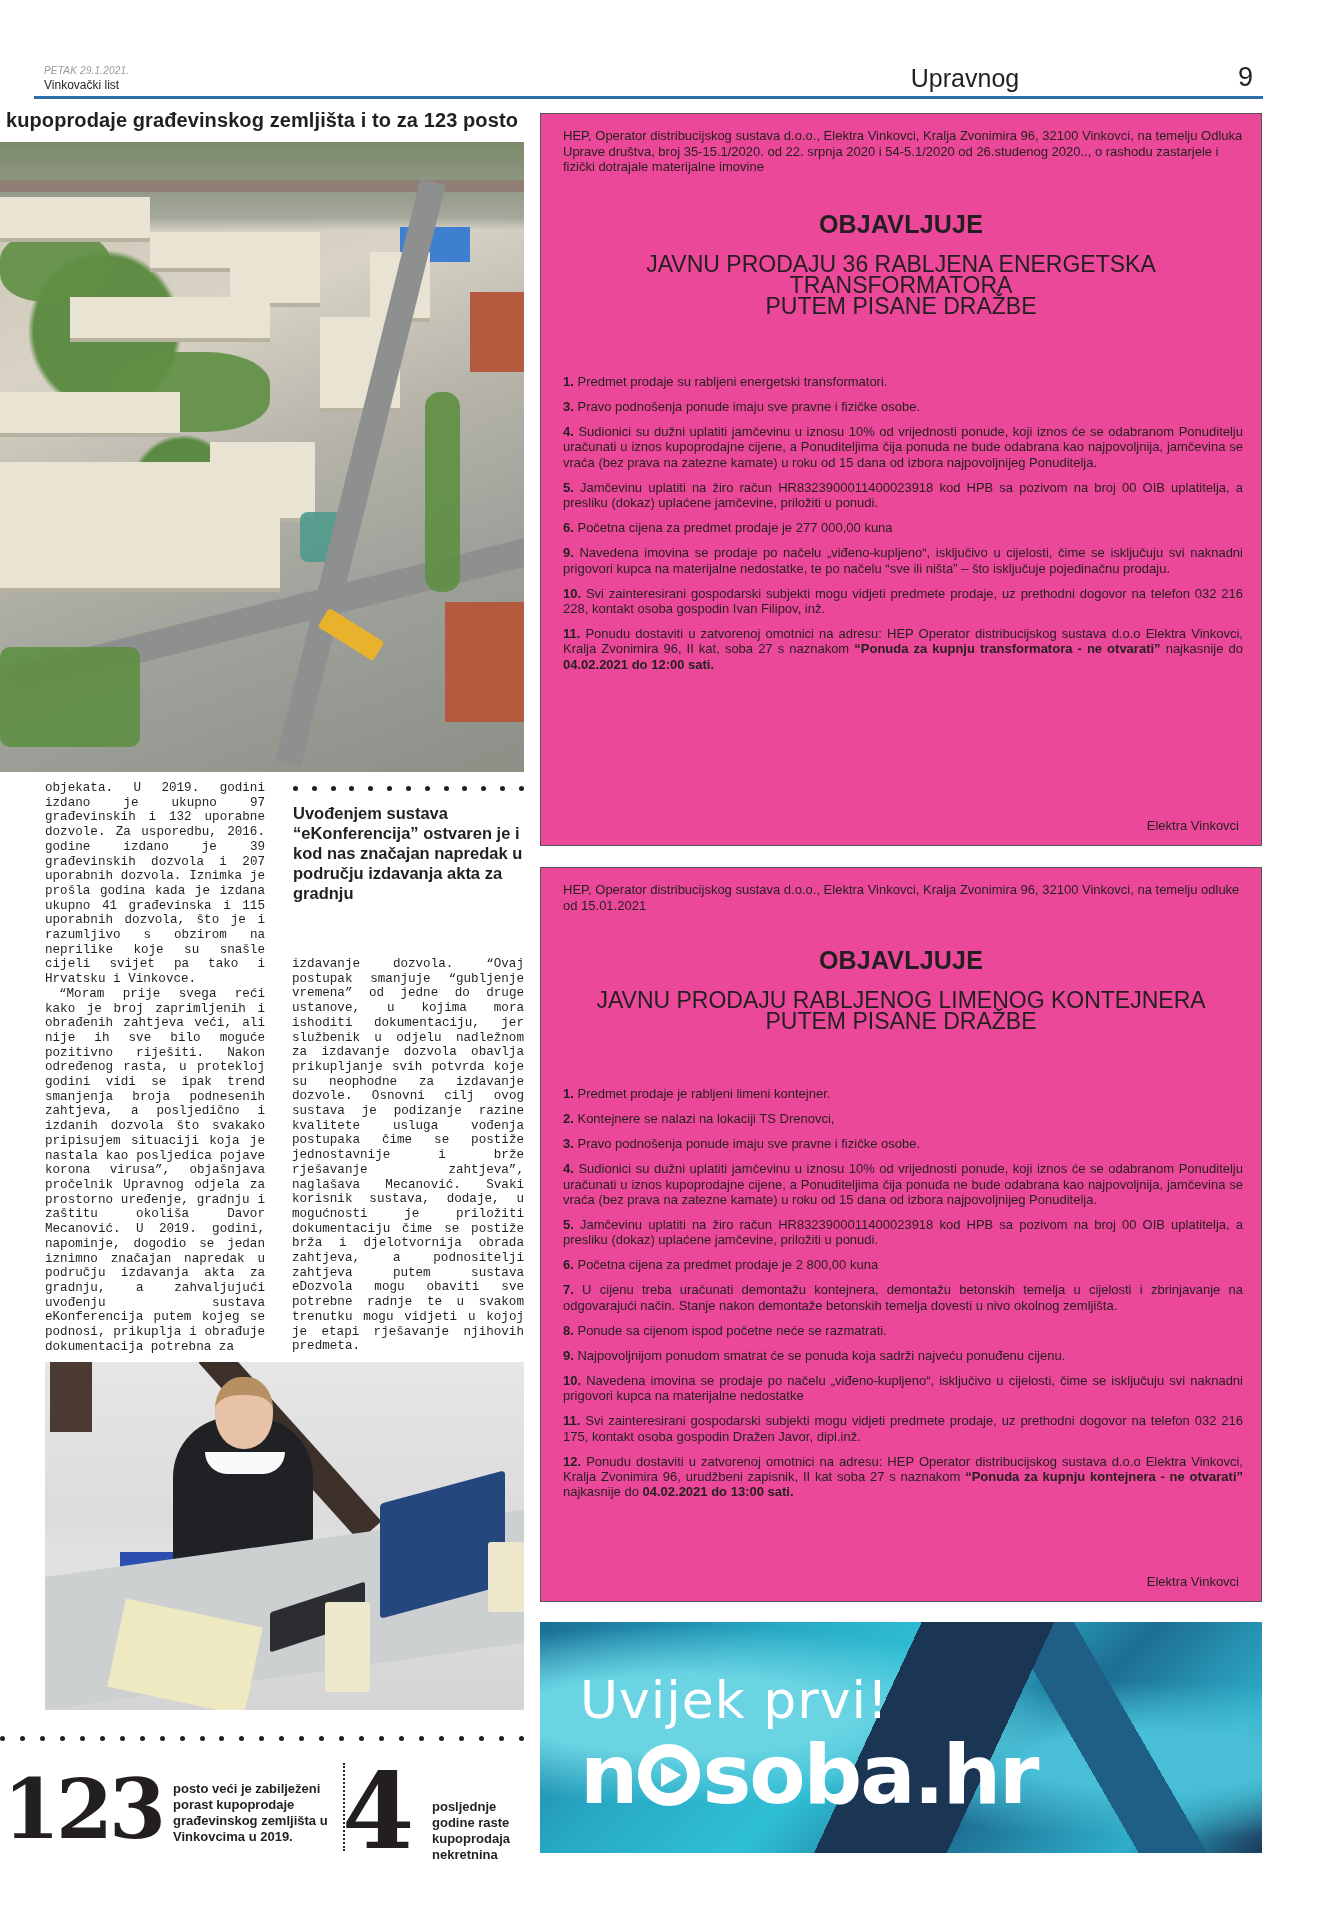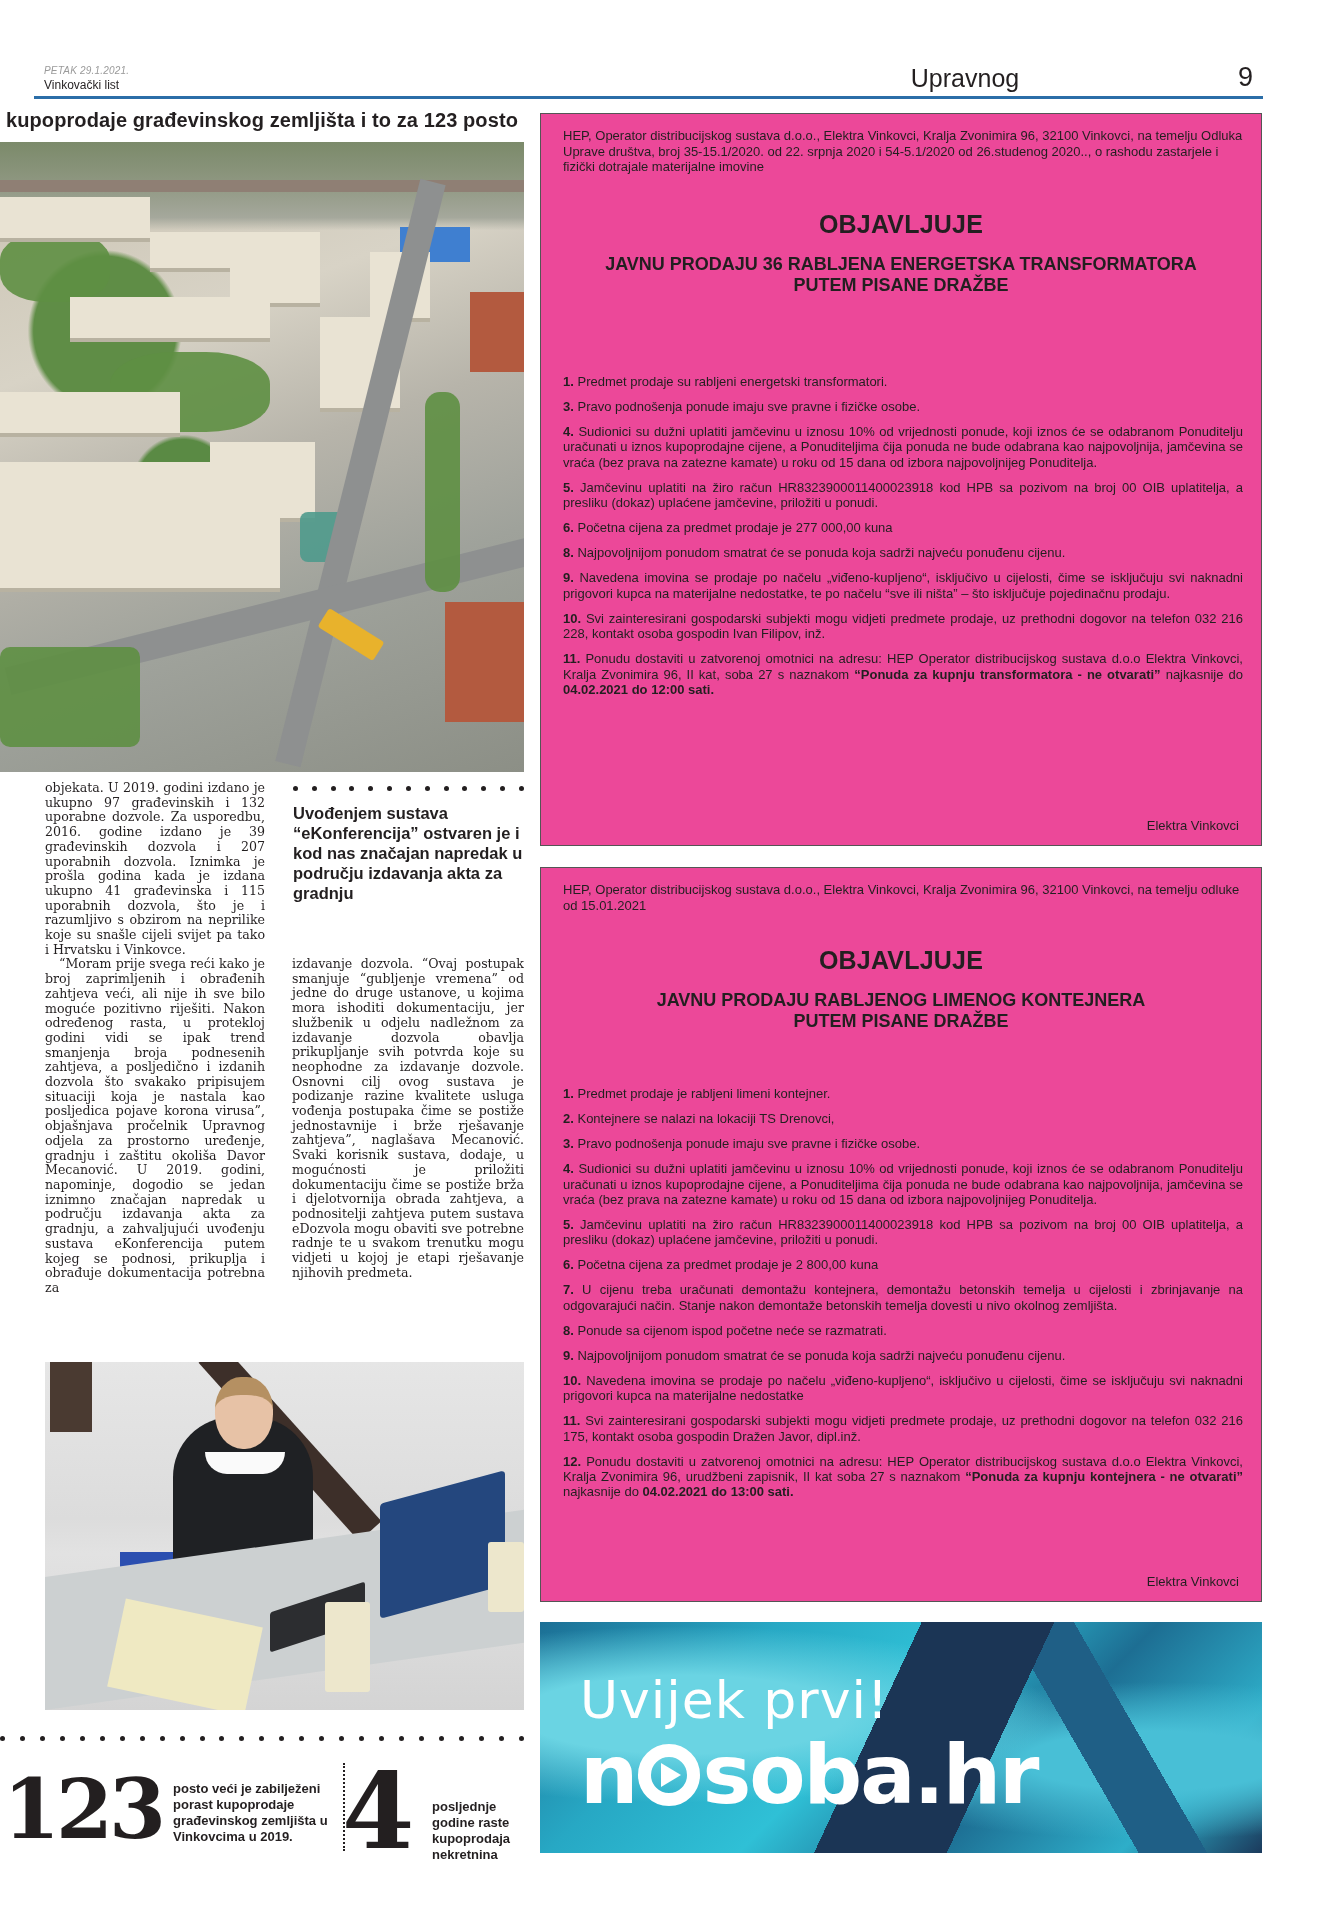--- a/index.html
+++ b/index.html
@@ -26,21 +26,21 @@
   .aer-block { position: absolute; background: #e9e3d3; border-bottom: 4px solid #b8b2a1; }
   .aer-green { position: absolute; background: #5e8f43; border-radius: 40%; opacity: 0.9; }
   .aer-road { position: absolute; background: #8e9090; }
   .aer-roof-blue { position: absolute; background: #3f7fd0; }
   .aer-roof-red { position: absolute; background: #b35a3f; }
   .aer-bus { position: absolute; background: #e8b22c; border-radius: 3px; transform: rotate(-58deg); }
 
   .col-text { position: absolute; font-family: "DejaVu Serif", serif; font-size: 12.6px; line-height: 14.7px; color: #231f20; text-align: justify; hyphens: auto; }
   .col1 { left: 45px; top: 781px; width: 220px; }
   .col2-body { left: 292px; top: 957px; width: 232px; }
-  .col-text p { text-indent: 0; }
+  .col-text p { text-indent: 0; font-family: Liberation Mono, monospace; }
   .col-text p.indent { text-indent: 14px; }
 
   .dots-row { position: absolute; height: 8px; display: flex; justify-content: space-between; align-items: center; }
   .dots-row span { width: 5px; height: 5px; border-radius: 50%; background: #231f20; display: block; }
   .dots-top { left: 293px; top: 784px; width: 231px; }
   .subhead { position: absolute; left: 293px; top: 803px; width: 232px; font-size: 16.5px; line-height: 20px; font-weight: bold; color: #231f20; }
 
   .photo-office { left: 45px; top: 1362px; width: 479px; height: 348px;
     background: linear-gradient(180deg, #e6e6e6 0%, #dcdcdc 45%, #e2e2e2 55%, #d4d4d4 100%); }
   .off-beam { position: absolute; left: 230px; top: -40px; width: 30px; height: 240px; background: #3d2f29; transform: rotate(-42deg); }
@@ -68,21 +68,21 @@
   
   .adbox { position: absolute; left: 540px; width: 722px; border: 1.5px solid #555; background: #ec4899; }
   .adbox-1 { top: 113px; height: 733px; }
   .adbox-2 { top: 867px; height: 735px; }
   .ad-intro { position: absolute; left: 22px; width: 680px; font-size: 13px; line-height: 15.5px; color: #231f20; }
   .adbox-1 .ad-intro { top: 14px; }
   .adbox-2 .ad-intro { top: 14px; }
   .ad-title { position: absolute; left: 0; width: 100%; text-align: center; font-size: 25px; font-weight: bold; color: #231f20; letter-spacing: 0.2px; }
   .adbox-1 .ad-title { top: 96px; }
   .adbox-2 .ad-title { top: 78px; }
-  .ad-subtitle { position: absolute; left: 0; width: 100%; text-align: center; font-size: 18px; line-height: 21px; font-weight: bold; color: #231f20; }
+  .ad-subtitle { position: absolute; left: 0; width: 100%; text-align: center; font-size: 23px; line-height: 21px; font-weight: normal; color: #231f20; }
   .adbox-1 .ad-subtitle { top: 140px; }
   .adbox-2 .ad-subtitle { top: 122px; }
   .ad-list { position: absolute; left: 22px; width: 680px; list-style: none; font-size: 13px; line-height: 15.3px; color: #231f20; text-align: justify; }
   .adbox-1 .ad-list { top: 260px; }
   .adbox-2 .ad-list { top: 218px; }
   .ad-list li { margin-bottom: 9.8px; }
   .ad-list .num { font-weight: bold; }
   .ad-list .strong { font-weight: bold; }
   .ad-sign { position: absolute; right: 22px; font-size: 13px; color: #231f20; }
   .adbox-1 .ad-sign { top: 704px; }
@@ -220,21 +220,20 @@
   <div class="ad-subtitle">
     <div>JAVNU PRODAJU 36 RABLJENA ENERGETSKA TRANSFORMATORA</div>
     <div>PUTEM PISANE DRAŽBE</div>
   </div>
   <ul class="ad-list">
       <li><span class="num">1.</span> <span>Predmet prodaje su rabljeni energetski transformatori.</span></li>
       <li><span class="num">3.</span> <span>Pravo podnošenja ponude imaju sve pravne i fizičke osobe.</span></li>
       <li><span class="num">4.</span> <span>Sudionici su dužni uplatiti jamčevinu u iznosu 10% od vrijednosti ponude, koji iznos će se odabranom Ponuditelju uračunati u iznos kupoprodajne cijene, a Ponuditeljima čija ponuda ne bude odabrana kao najpovoljnija, jamčevina se vraća (bez prava na zatezne kamate) u roku od 15 dana od izbora najpovoljnijeg Ponuditelja.</span></li>
       <li><span class="num">5.</span> <span>Jamčevinu uplatiti na žiro račun HR8323900011400023918 kod HPB sa pozivom na broj 00 OIB uplatitelja, a presliku (dokaz) uplaćene jamčevine, priložiti u ponudi.</span></li>
       <li><span class="num">6.</span> <span>Početna cijena za predmet prodaje je 277 000,00 kuna</span></li>
-      <li><span class="num">8.</span> <span>Najpovoljnijom ponudom smatrat će se ponuda koja sadrži najveću ponuđenu cijenu.</span></li>
       <li><span class="num">9.</span> <span>Navedena imovina se prodaje po načelu „viđeno-kupljeno“, isključivo u cijelosti, čime se isključuju svi naknadni prigovori kupca na materijalne nedostatke, te po načelu “sve ili ništa” – što isključuje pojedinačnu prodaju.</span></li>
       <li><span class="num">10.</span> <span>Svi zainteresirani gospodarski subjekti mogu vidjeti predmete prodaje, uz prethodni dogovor na telefon 032 216 228, kontakt osoba gospodin Ivan Filipov, inž.</span></li>
       <li><span class="num">11.</span> <span>Ponudu dostaviti u zatvorenoj omotnici na adresu: HEP Operator distribucijskog sustava d.o.o Elektra Vinkovci, Kralja Zvonimira 96, II kat, soba 27 s naznakom </span><span class="strong">“Ponuda za kupnju transformatora - ne otvarati”</span><span> najkasnije do </span><span class="strong">04.02.2021 do 12:00 sati.</span></li>
     </ul>
   <div class="ad-sign">Elektra Vinkovci</div>
 </div>
 
 <div class="adbox adbox-2">
   <div class="ad-intro">HEP, Operator distribucijskog sustava d.o.o., Elektra Vinkovci, Kralja Zvonimira 96, 32100 Vinkovci, na temelju odluke od 15.01.2021</div>
   <div class="ad-title">OBJAVLJUJE</div>

